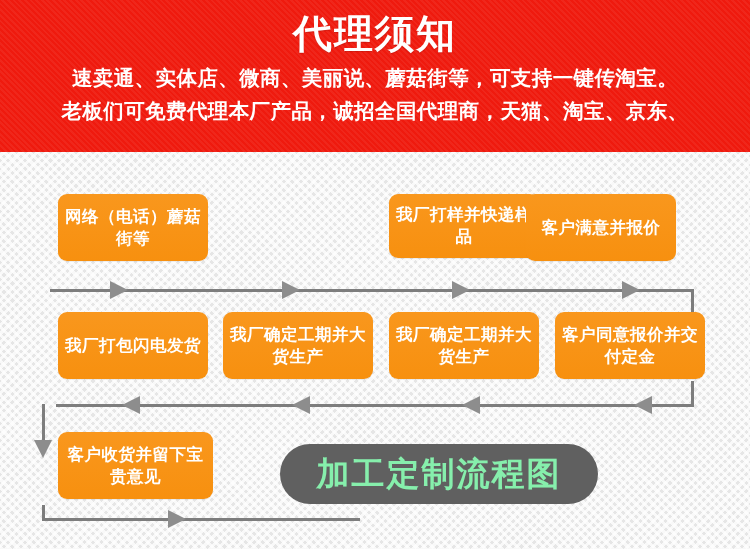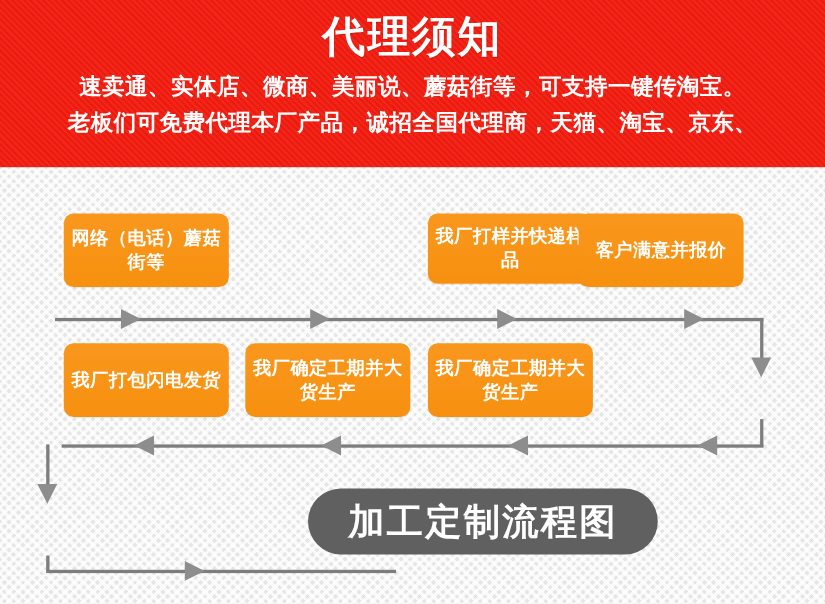--- a/index.html
+++ b/index.html
@@ -114,21 +114,21 @@
     width: 318px;
     height: 60px;
     background: #606060;
     border-radius: 30px;
     display: flex;
     align-items: center;
     justify-content: center;
     z-index: 5;
   }
   .title-pill-text {
-    color: #ffffff;
+    color: #86efac;
     font-size: 33px;
     font-weight: bold;
     letter-spacing: 2px;
     line-height: 36px;
   }
 </style>
 </head>
 <body>
 
 <div id="page">
@@ -176,19 +176,25 @@
 
   <div class="node" style="left:58px;  top:312px; width:150px; height:67px;">
     <div class="node-inner">我厂打包闪电发货</div>
   </div>
   <div class="node" style="left:223px; top:312px; width:150px; height:67px;">
     <div class="node-inner">我厂确定工期并大货生产</div>
   </div>
   <div class="node" style="left:389px; top:312px; width:150px; height:67px;">
     <div class="node-inner">我厂确定工期并大货生产</div>
   </div>
-
+  <div class="node" style="left:555px; top:312px; width:150px; height:67px;">
+    <div class="node-inner">客户同意报价并交付定金</div>
+  </div>
+
+  <div class="node" style="left:58px; top:432px; width:155px; height:67px;">
+    <div class="node-inner">客户收货并留下宝贵意见</div>
+  </div>
 
   <div class="title-pill">
     <div class="title-pill-text">加工定制流程图</div>
   </div>
 
 </div>
 
 </body></html>

